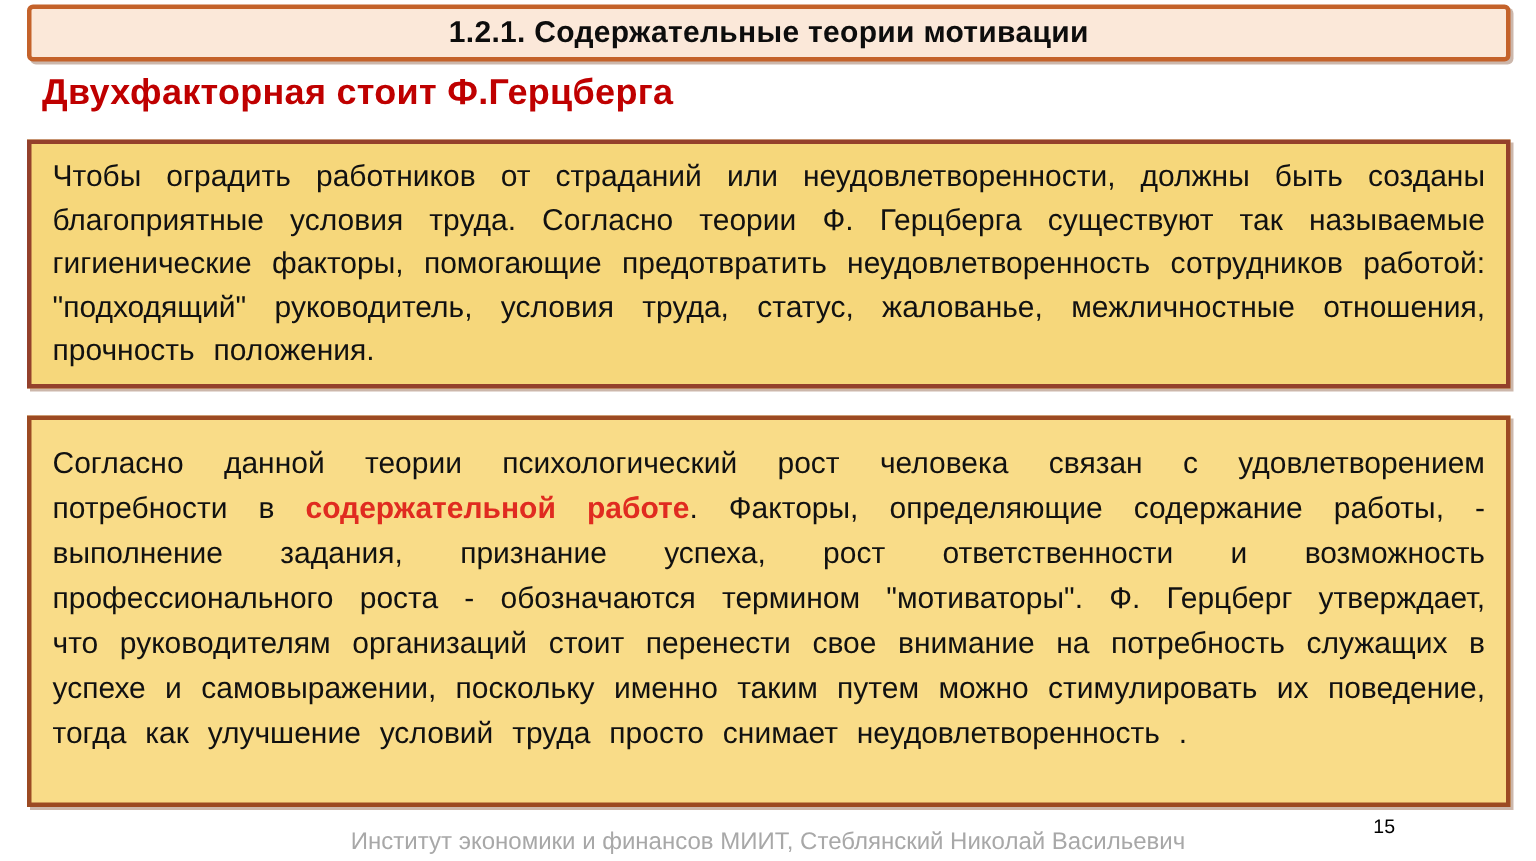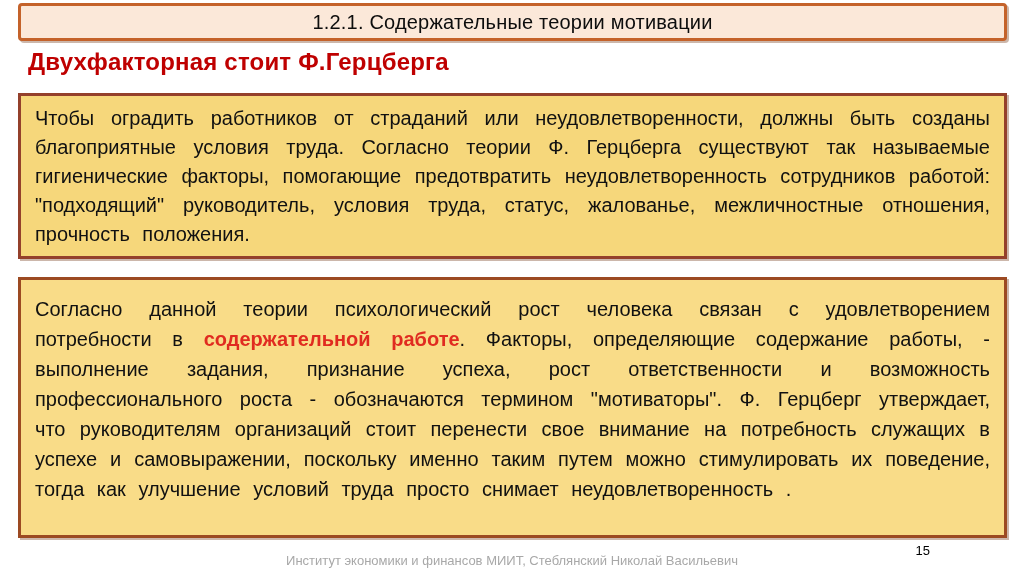--- a/index.html
+++ b/index.html
@@ -31,21 +31,21 @@
     background: var(--title-bar-fill, #FBE8D9);
     border: 3px solid var(--title-bar-border, #C4622A);
     border-radius: 4px;
     box-shadow: 2px 2px 0 rgba(110, 50, 15, 0.35);
     display: flex;
     align-items: center;
     justify-content: center;
   }
   .title-bar span {
     font-size: 20px;
-    font-weight: normal;
+    font-weight: bold;
     color: #0d0d0d;
     letter-spacing: 0.2px;
   }
 
   
   .subtitle {
     position: absolute;
     left: 28px;
     top: 48px;
     margin: 0;
@@ -99,21 +99,21 @@
     right: 94px;
     font-size: 13px;
     color: #000000;
   }
   .footer {
     position: absolute;
     left: 0;
     right: 0;
     top: 553px;
     text-align: center;
-    font-size: 13px;
+    font-size: 16px;
     color: #a8a8a8;
   }
 </style>
 </head>
 <body>
 
 <div class="slide">
 
   <div class="title-bar">
     <span>1.2.1. Содержательные теории мотивации</span>

